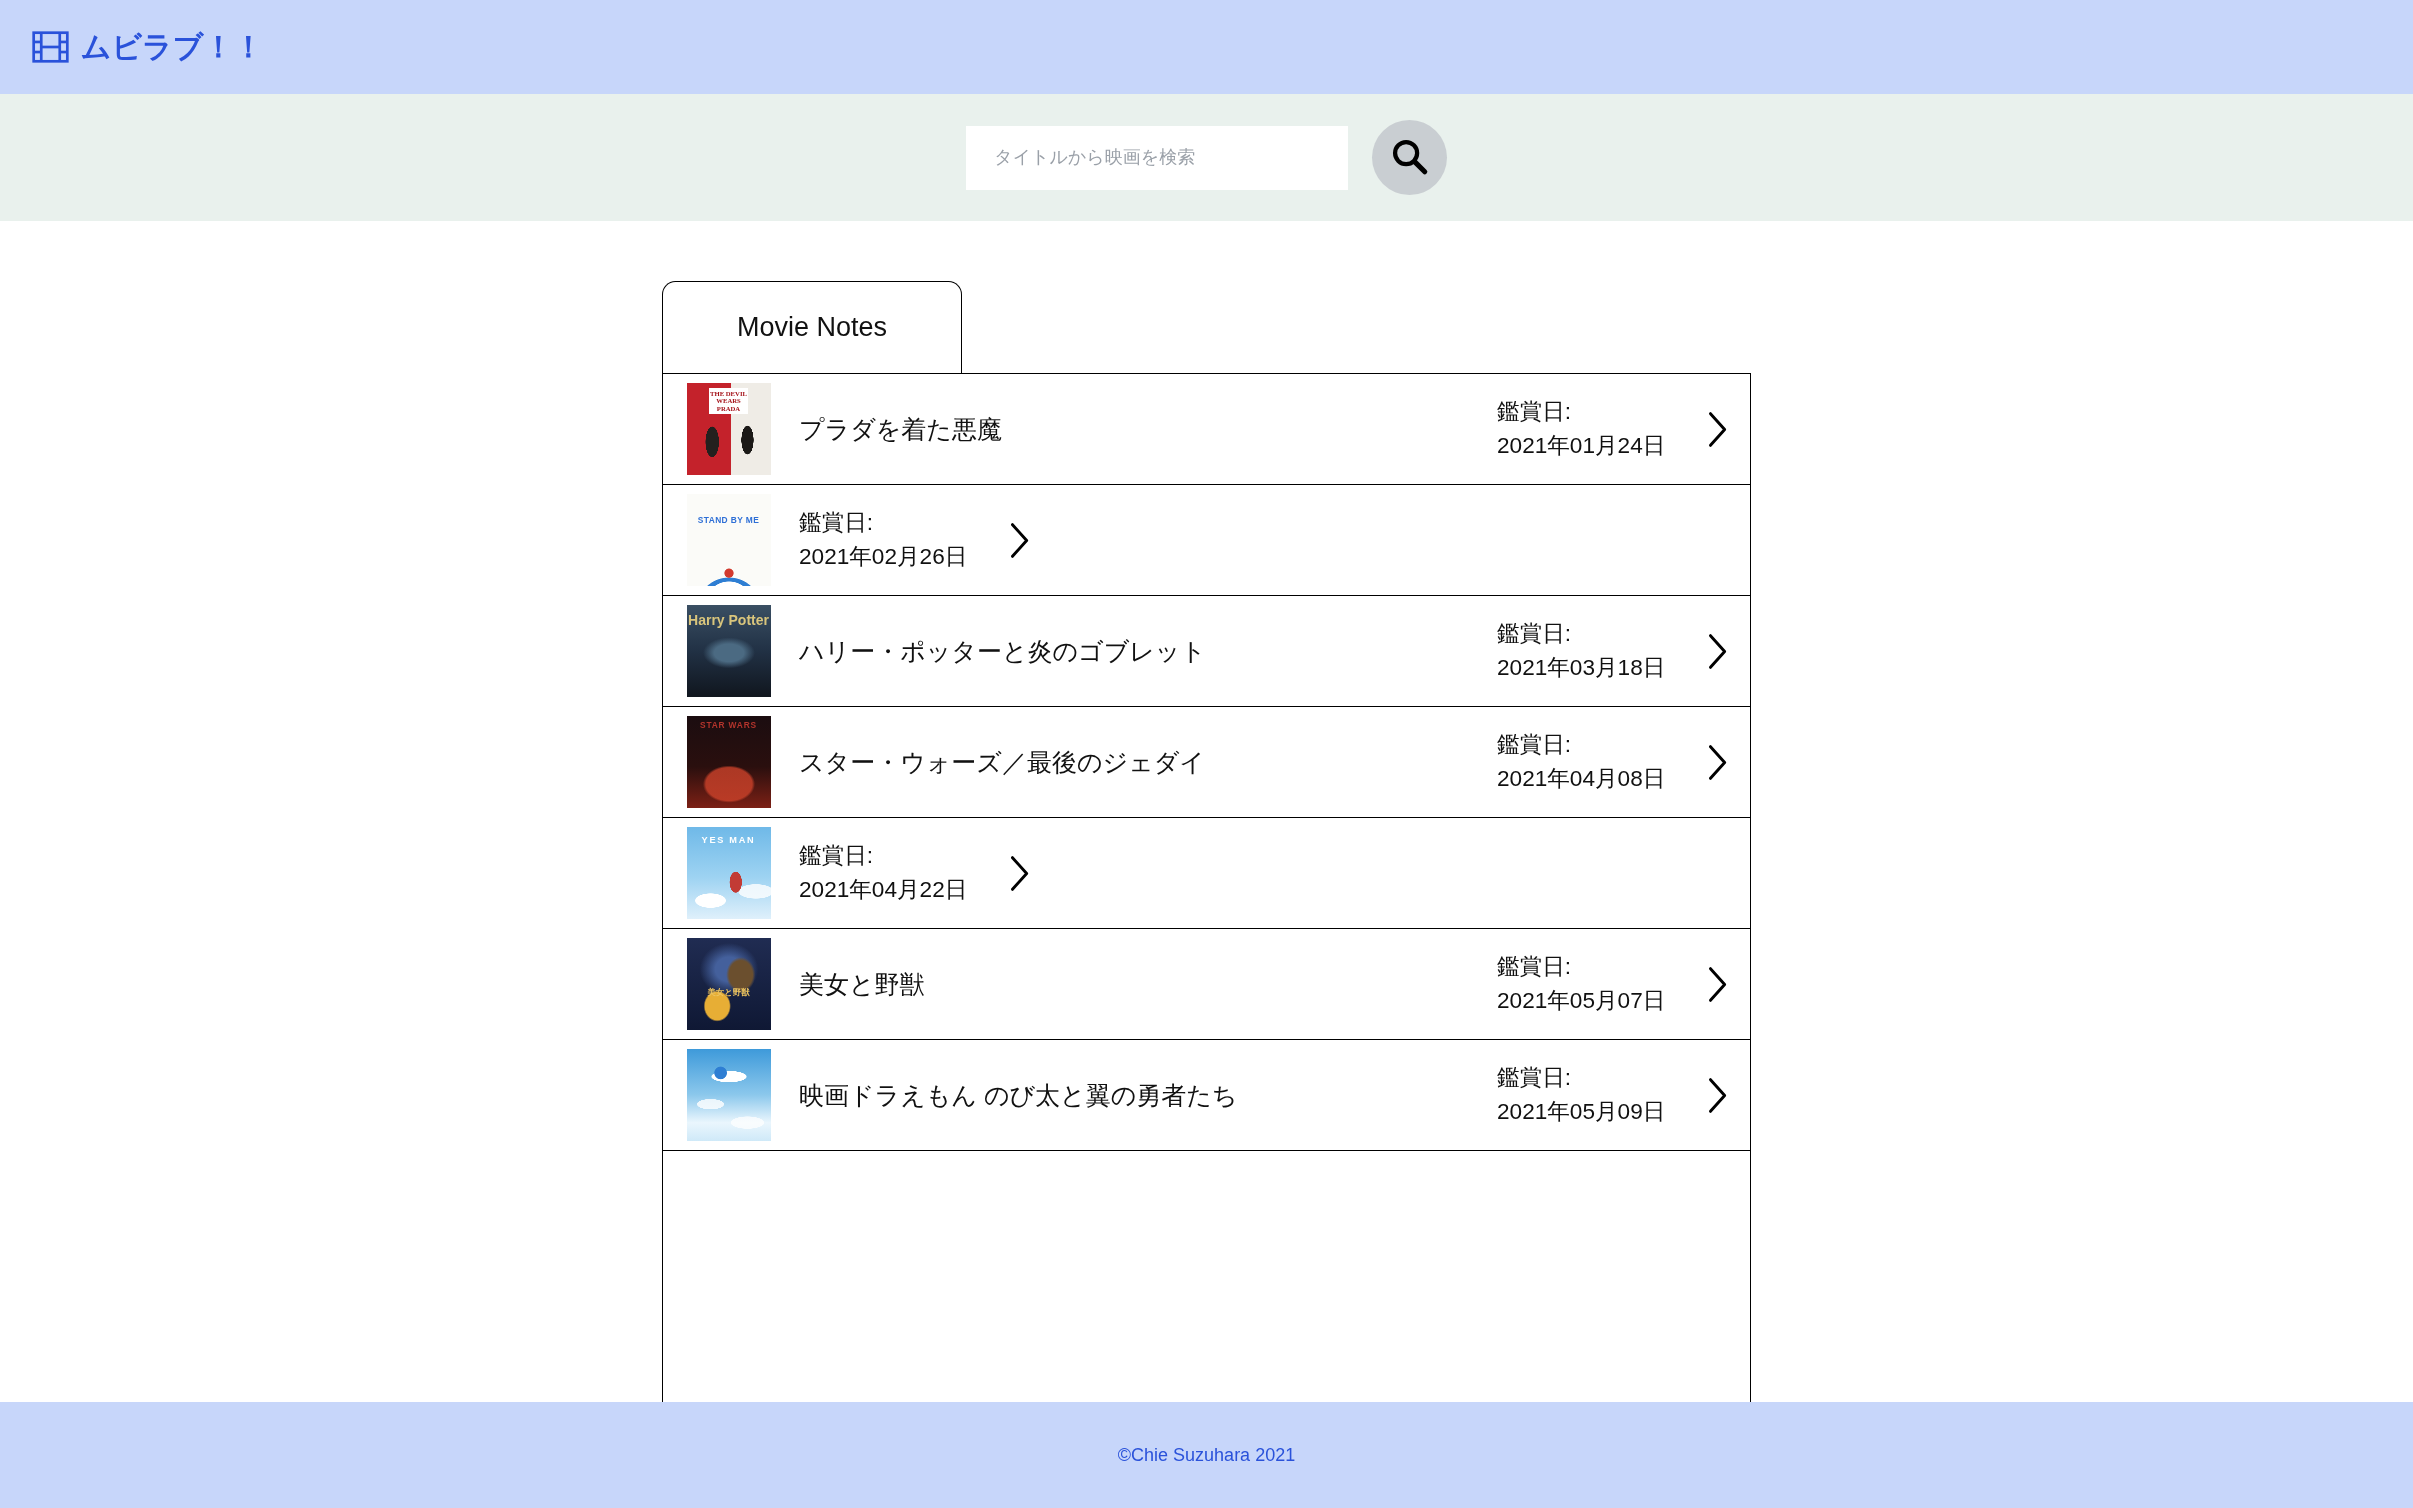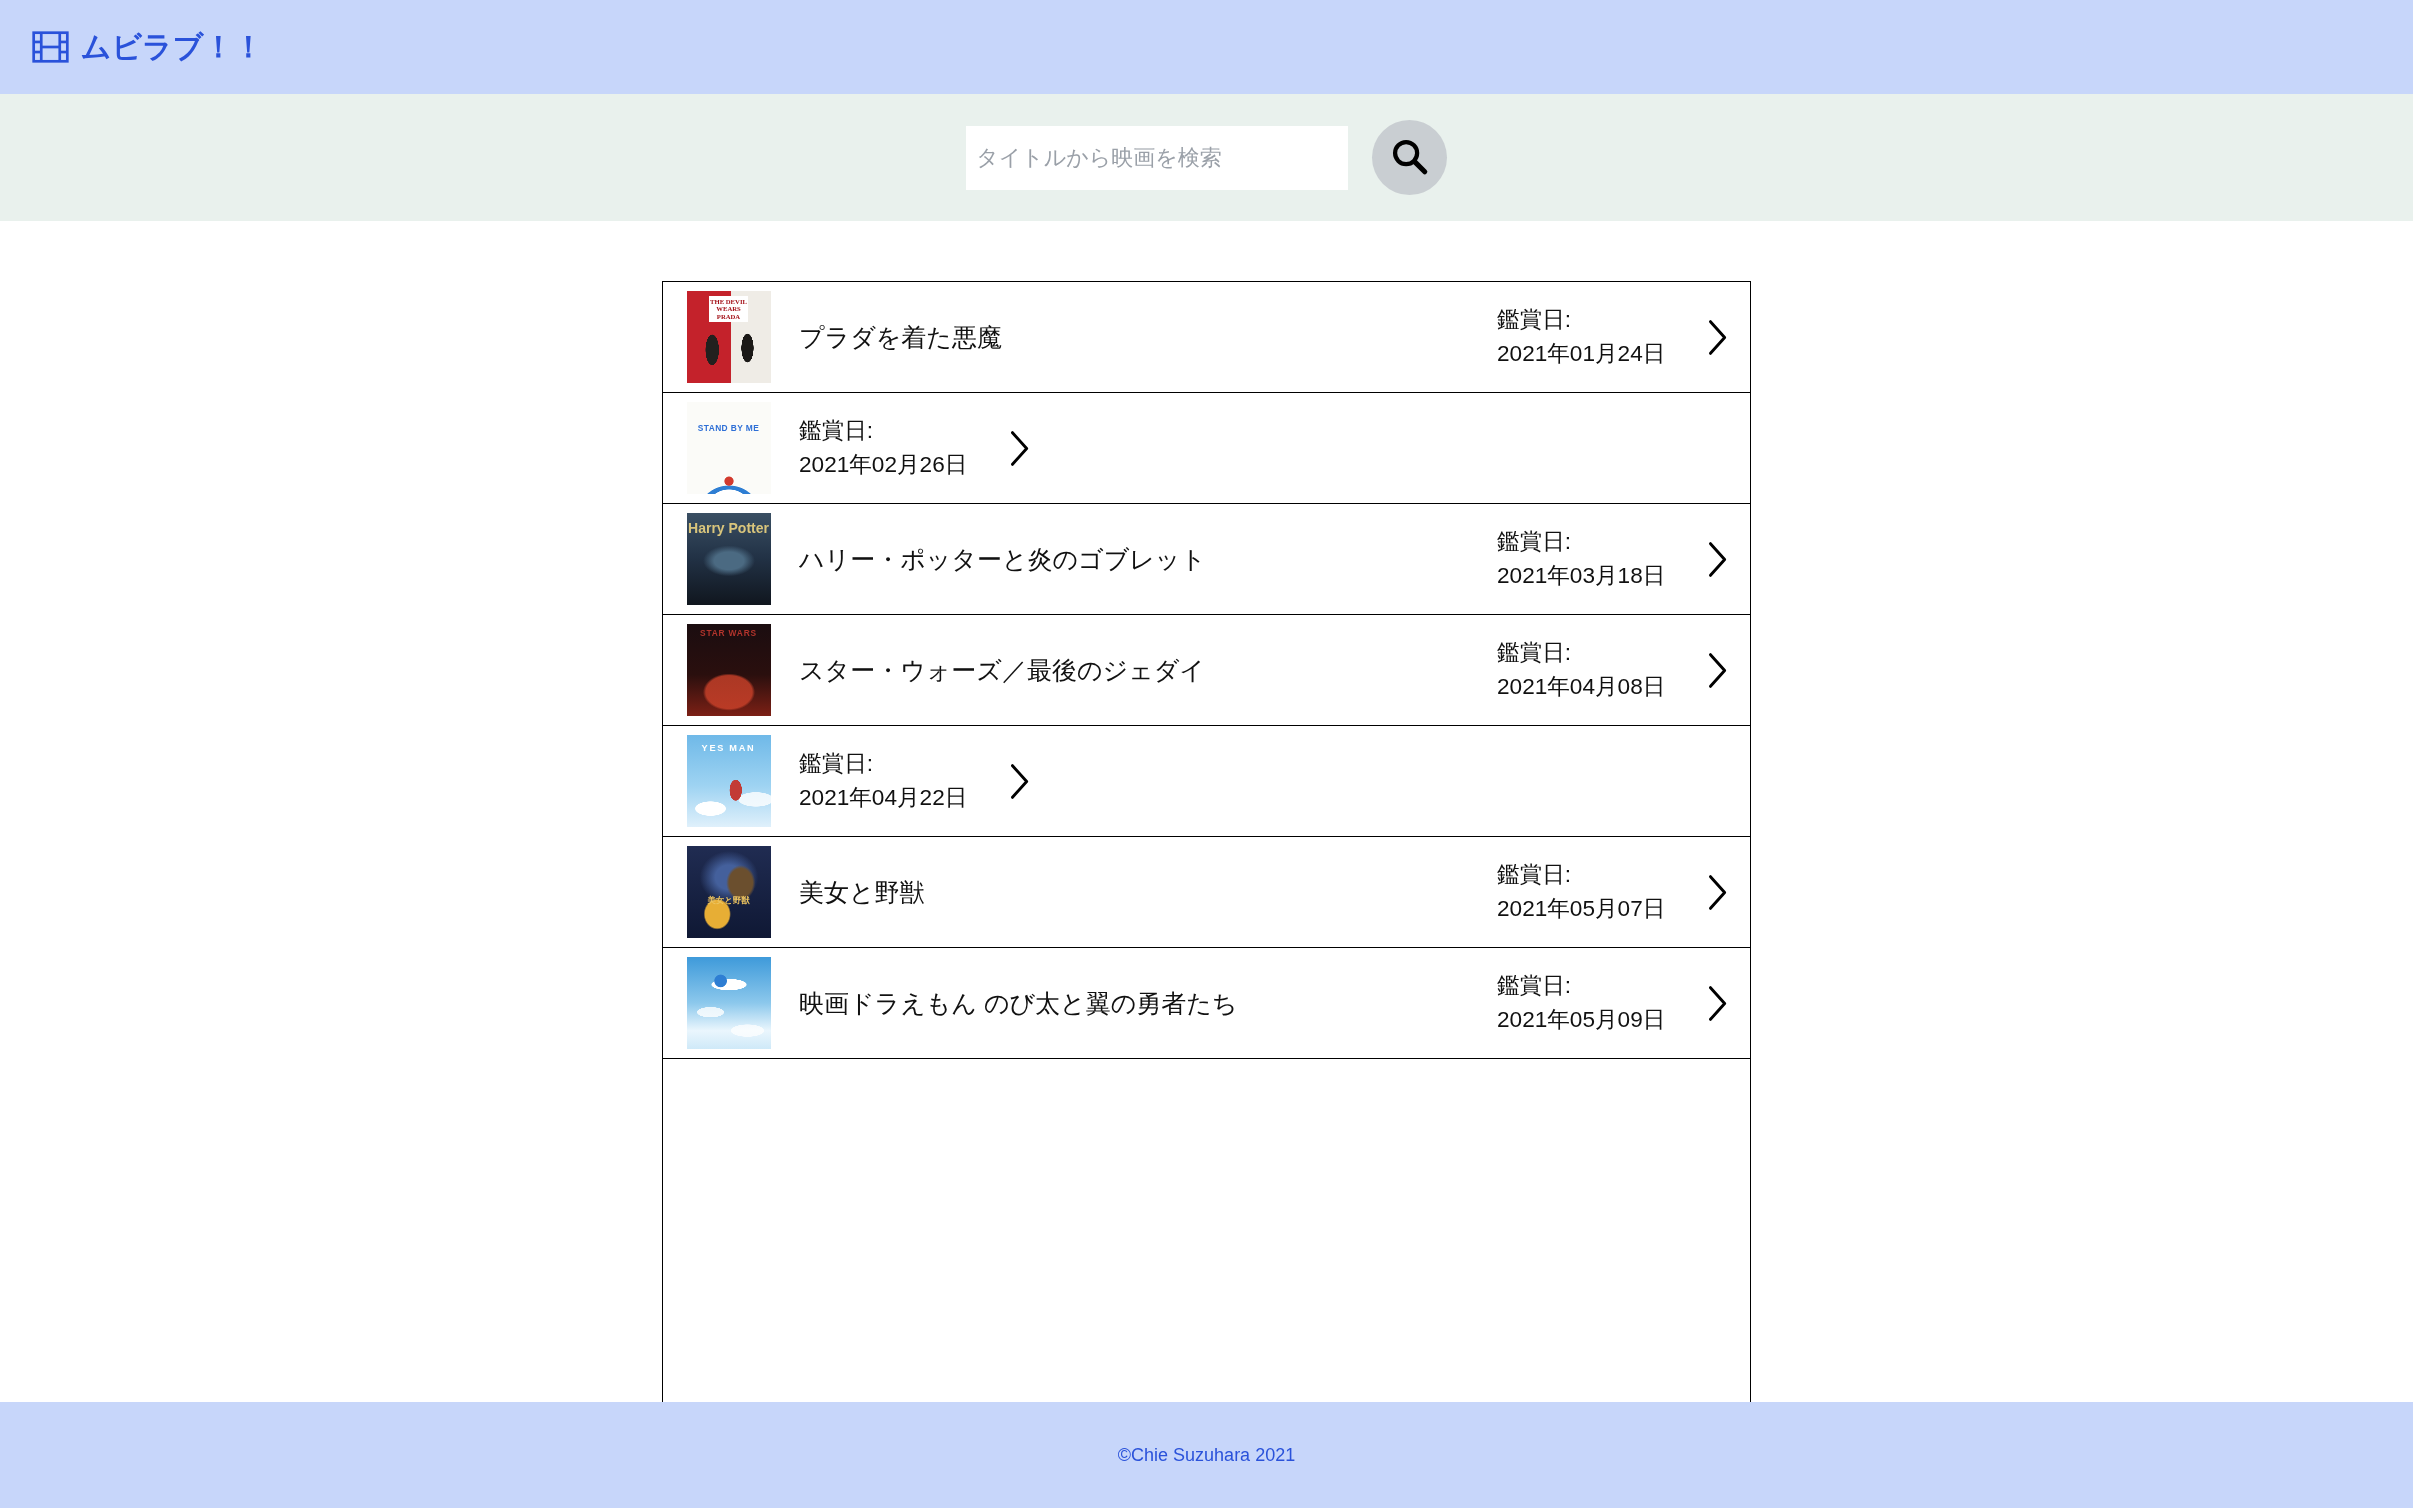--- a/index.html
+++ b/index.html
@@ -39,22 +39,22 @@
   .search-bar{
     height:127px;
     background:var(--search-section-bg);
     display:flex;align-items:center;justify-content:center;
     gap:23.5px;
   }
   .search-input{
     width:382px;height:64px;
     border:none;outline:none;
     background:#ffffff;
-    font-size:22px;
-    padding:0 10px;
+    font-size:18px;
+    padding:0 28px;
     font-family:inherit;
   }
   .search-input::placeholder{color:var(--placeholder-gray);}
   .search-button{
     width:75px;height:75px;border-radius:50%;
     border:none;background:var(--search-button-bg);
     display:flex;align-items:center;justify-content:center;
     cursor:pointer;
   }
 
@@ -206,20 +206,23 @@
       <svg width="39" height="39" viewBox="0 0 46 46" fill="none">
         <circle cx="19" cy="19" r="13" stroke="#000" stroke-width="5"></circle>
         <line x1="29" y1="29" x2="41" y2="41" stroke="#000" stroke-width="6" stroke-linecap="round"></line>
       </svg>
     </span>
   </button>
 </section>
 
 <main class="main-area">
   <div class="notes-wrap">
+    <div class="notes-tab">
+      <span>Movie Notes</span>
+    </div>
     <div class="movie-list">
         <div class="movie-row">
     <div class="poster poster-prada">
       <span class="poster-label">THE DEVIL WEARS PRADA</span>
     </div>
     <div class="movie-title">プラダを着た悪魔</div>
     <div class="movie-date">
       <div>鑑賞日:</div>
       <div>2021年01月24日</div>
     </div>

